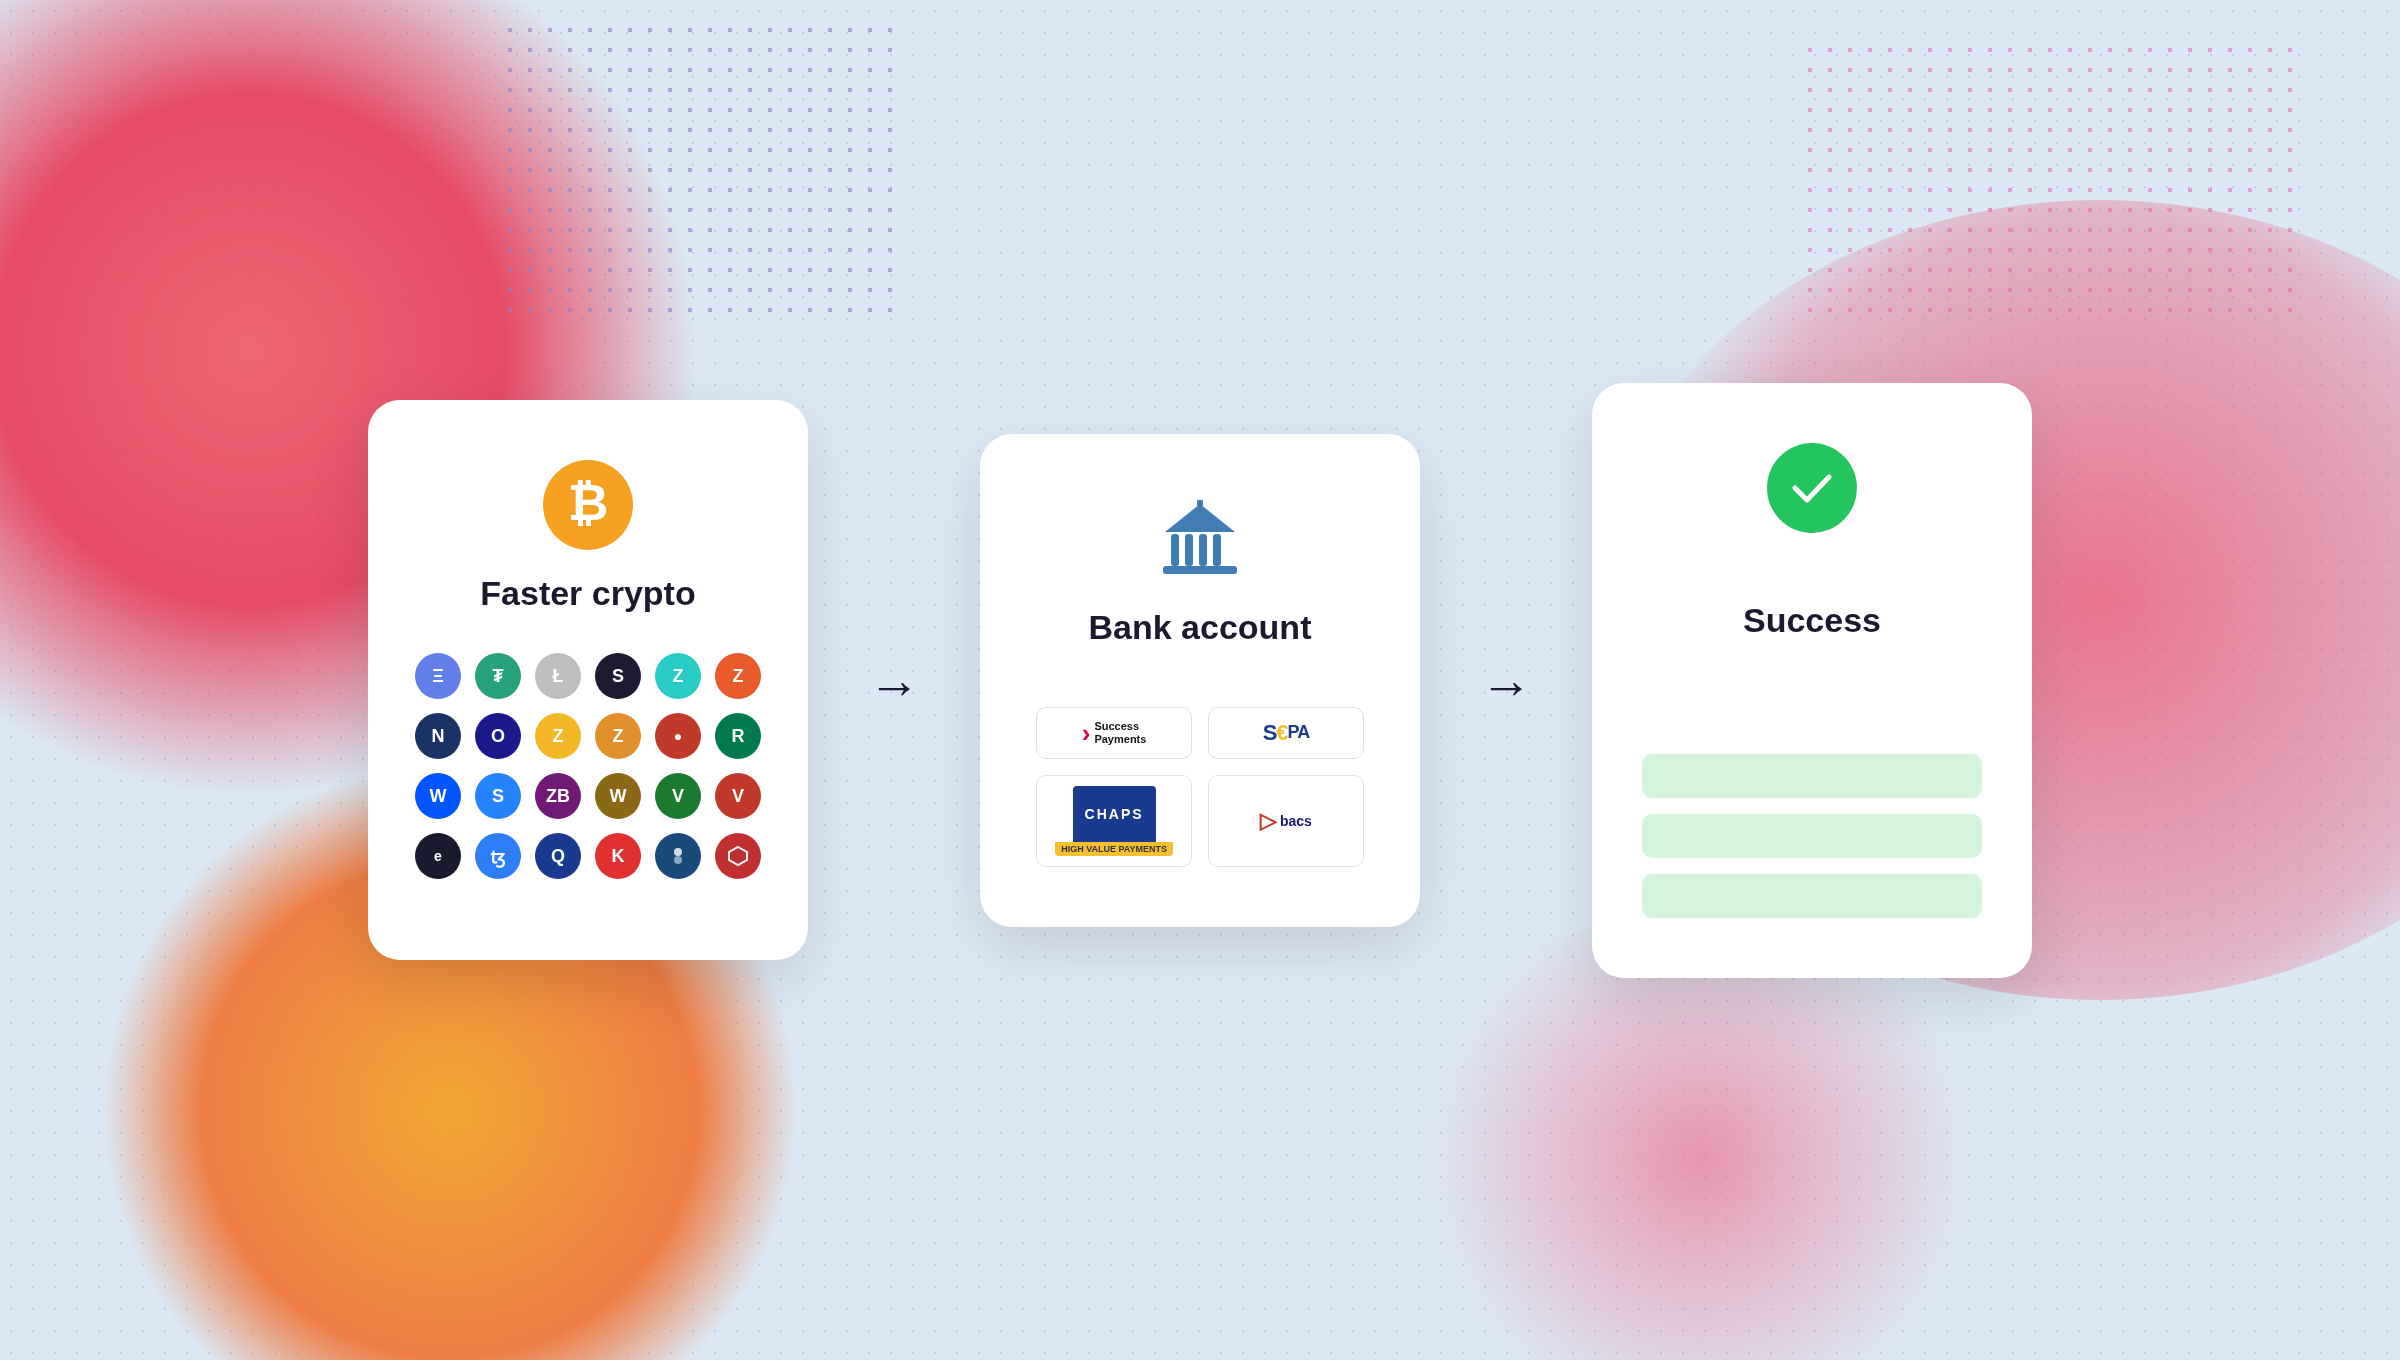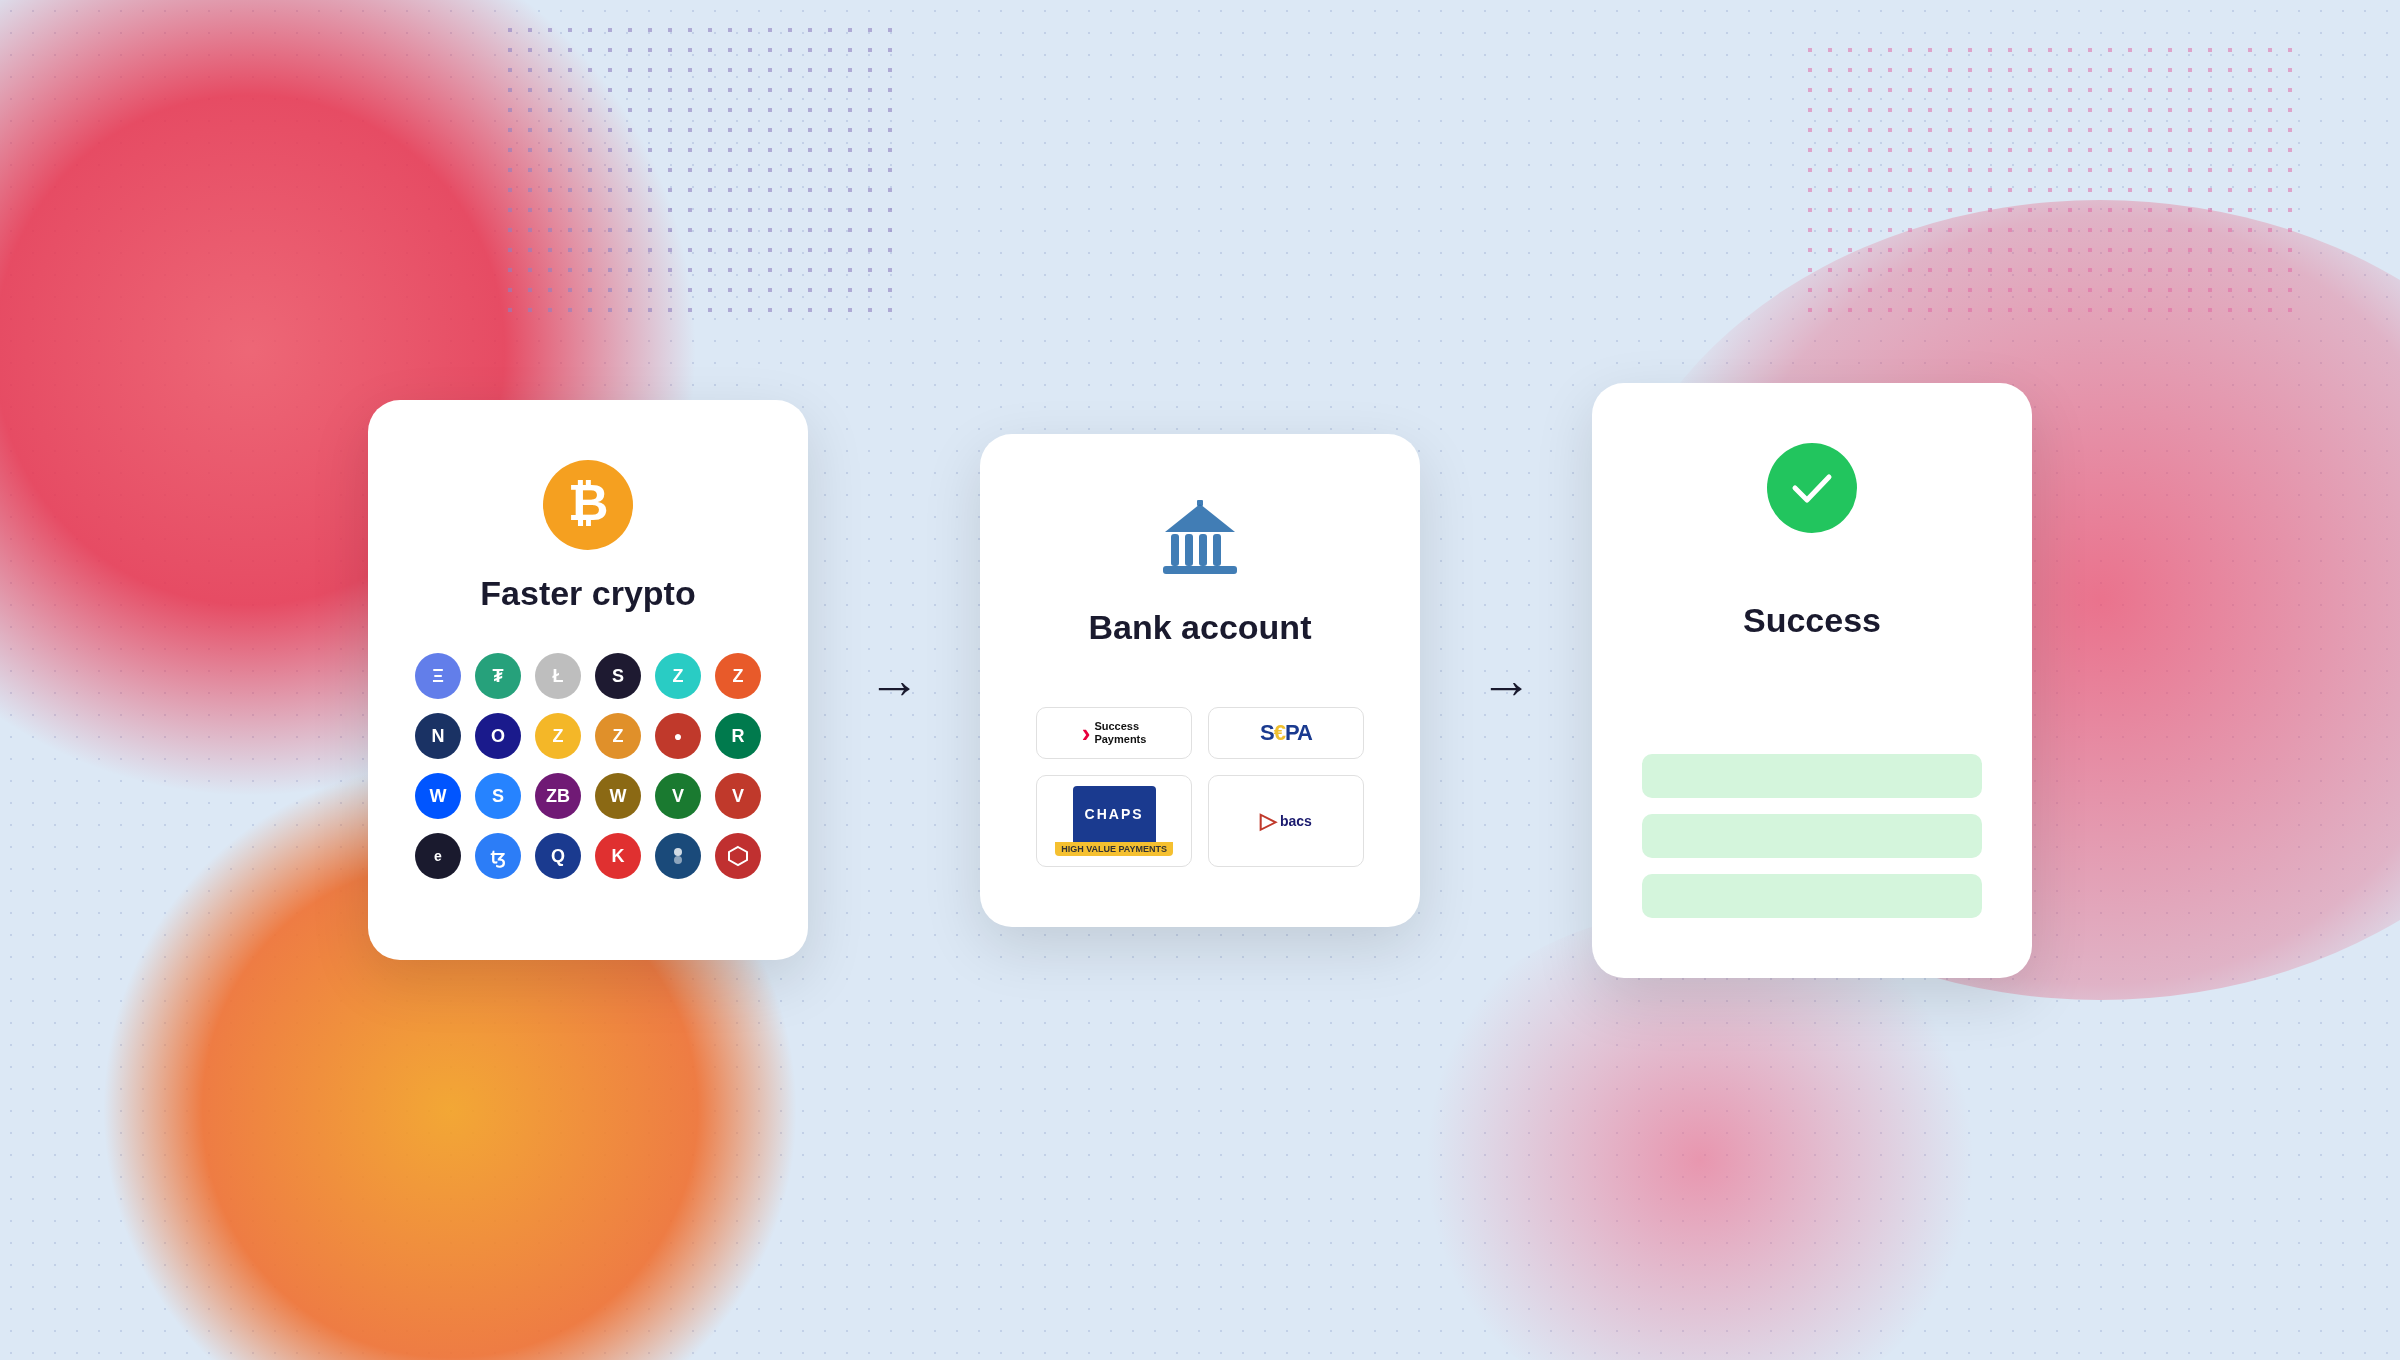--- a/index.html
+++ b/index.html
@@ -385,21 +385,21 @@
             <div style="font-size:11px; font-weight:800; color:#111; line-height:1.1;">Success</div>
             <div style="font-size:11px; font-weight:800; color:#111; line-height:1.1;">Payments</div>
           </div>
         </div>
       </div>
 
       <div class="payment-badge">
         <div class="sepa-badge">
           <span style="font-size:22px; font-weight:900; color:#1a3a8f; letter-spacing:-1px;">S</span>
           <span style="font-size:22px; font-weight:900; color:#f0c030; letter-spacing:-1px;">€</span>
-          <span style="font-size:22px; font-weight:900; color:#1a3a8f; letter-spacing:-1px;">PA</span>
+          <span style="font-size:18px; font-weight:900; color:#1a3a8f; letter-spacing:-1px;">PA</span>
         </div>
       </div>
 
       <div class="payment-badge">
         <div class="chaps-badge">
           <div class="chaps-top">CHAPS</div>
           <div class="chaps-bottom">HIGH VALUE PAYMENTS</div>
         </div>
       </div>
 

